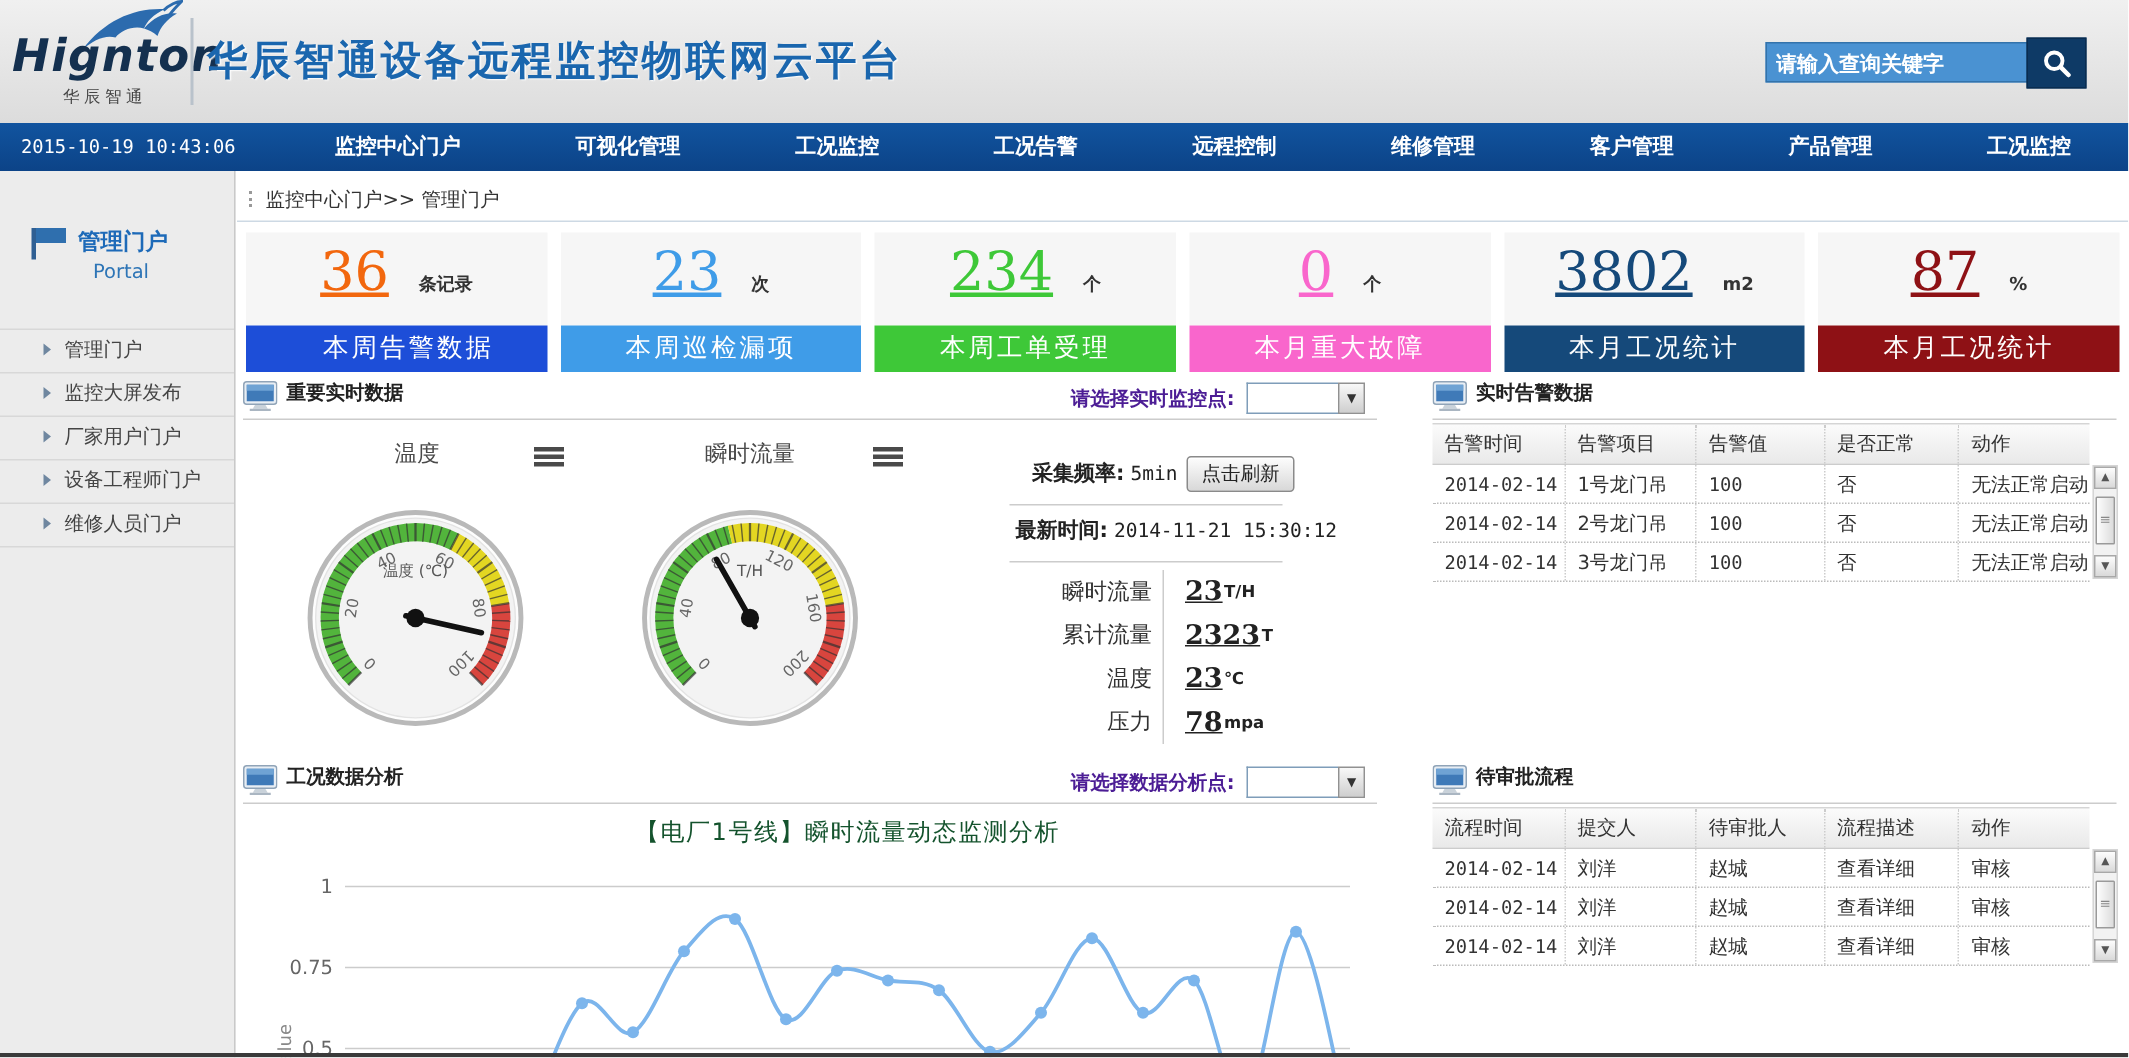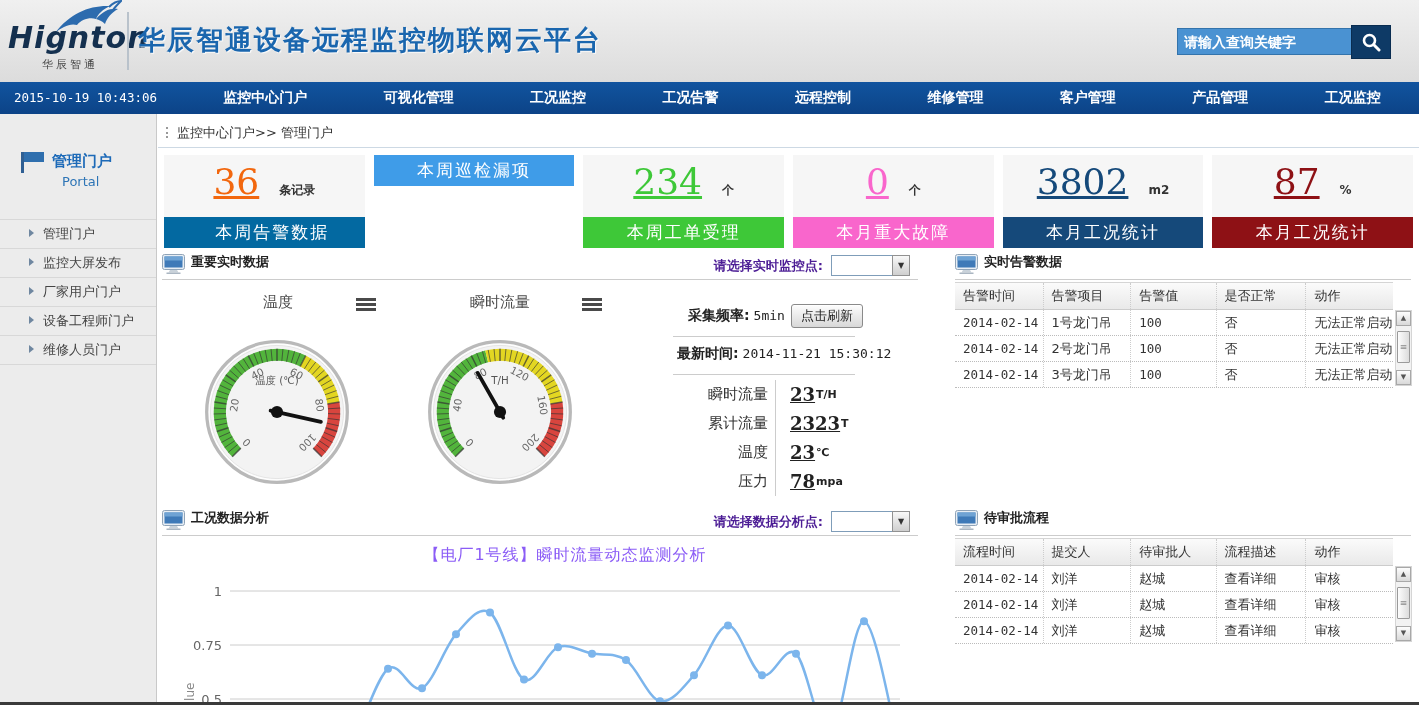--- a/index.html
+++ b/index.html
@@ -80,21 +80,21 @@
   .hline{position:absolute;border-top:1px solid #ccc;}
   .vline{position:absolute;border-left:1px solid #ccc;}
   .readings{position:absolute;left:490px;top:266px;width:262px;}
   .r-row{display:flex;align-items:center;height:29px;}
   .r-label{width:120px;text-align:right;font-size:15px;color:#333;}
   .r-val{margin-left:22px;font-family:"DejaVu Serif","Liberation Serif",serif;font-size:18px;
     font-weight:bold;color:#222;text-decoration:underline;cursor:pointer;}
   .r-unit{font-size:11px;font-weight:bold;color:#222;margin-left:1px;}
   
   .chart-title{position:absolute;left:72px;top:431px;width:670px;text-align:center;font-size:16px;
-    color:#8b5cf6;letter-spacing:1px;}
+    color:#14532d;letter-spacing:1px;}
   .chart-box{position:absolute;left:20px;top:455px;width:745px;height:150px;}
   
   .data-table{position:absolute;width:438px;font-size:13px;}
   .t-row{display:flex;height:25px;align-items:center;border-bottom:1px dotted #bbb;}
   .t-head{display:flex;height:26px;align-items:center;background:linear-gradient(#fbfbfb,#e9e9e9);
     border-top:1px solid #d5d5d5;border-bottom:1px solid #ccc;}
   .t-cell{padding-left:8px;box-sizing:border-box;overflow:hidden;white-space:nowrap;color:#333;}
   .t-row .t-cell + .t-cell, .t-head .t-cell + .t-cell{border-left:1px dotted #ccc;height:100%;
     display:flex;align-items:center;}
   .mono{font-family:"DejaVu Sans Mono","Liberation Mono",monospace;font-size:12.5px;}
@@ -164,23 +164,24 @@
       </div>
   </div>
 
   <div class="main">
     <div class="breadcrumb"><span class="bc-icon"></span><span>监控中心门户&gt;&gt; 管理门户</span></div>
     <div class="main-divider"></div>
 
     <div class="cards" id="cards">
         <div class="stat-card">
           <div class="card-top"><span class="card-num" style="color: rgb(242, 103, 14);">36</span><span class="card-unit">条记录</span></div>
-          <div class="card-bar" style="background: #0369a1; padding-left: 16px;">本周告警数据</div>
+          <div class="card-bar" style="background: #1d4ed8; padding-left: 16px;">本周告警数据</div>
         </div>
         <div class="stat-card">
+          <div class="card-top"><span class="card-num" style="color: rgb(63, 156, 232);">23</span><span class="card-unit">次</span></div>
           <div class="card-bar" style="background: rgb(63, 156, 232);">本周巡检漏项</div>
         </div>
         <div class="stat-card">
           <div class="card-top"><span class="card-num" style="color: rgb(62, 200, 56);">234</span><span class="card-unit">个</span></div>
           <div class="card-bar" style="background: rgb(62, 200, 56);">本周工单受理</div>
         </div>
         <div class="stat-card">
           <div class="card-top"><span class="card-num" style="color: rgb(249, 102, 204);">0</span><span class="card-unit">个</span></div>
           <div class="card-bar" style="background: rgb(249, 102, 204);">本月重大故障</div>
         </div>

